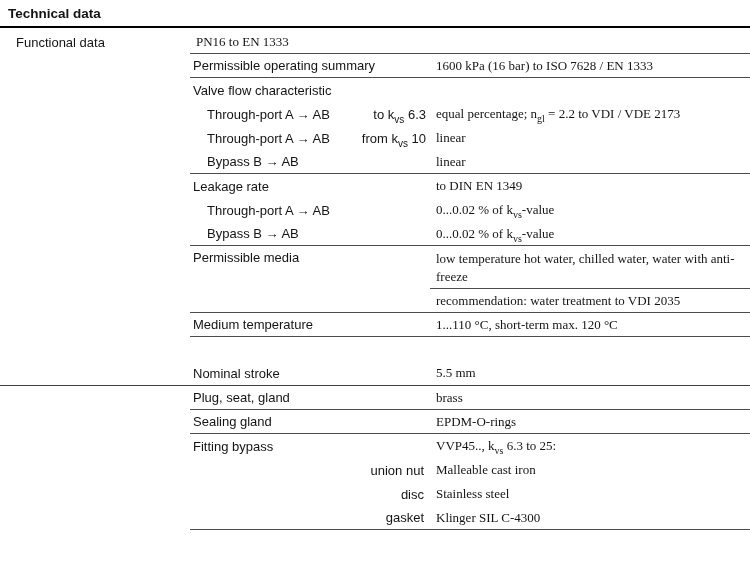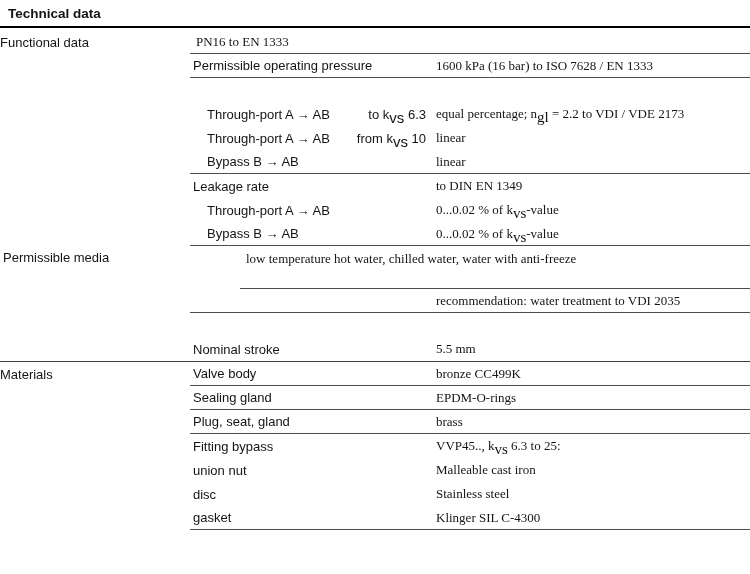--- a/index.html
+++ b/index.html
@@ -10,33 +10,33 @@
     font-size:13px; color:#141414;
   }
   .page { width:750px; height:514px; padding-top:2px; }
   .title {
     font-weight:bold; font-size:13.5px;
     padding:4px 0 5px 8px;
     border-bottom:2px solid #000;
     margin-bottom:2px;
   }
   .row { display:flex; height:24px; }
-  .row.tall { height:43px;flex-direction:column; }
-  .cl { width:190px; padding-left:0; display:flex; align-items:center; }
+  .row.tall { height:43px; }
+  .cl { width:190px; padding-left:16px; display:flex; align-items:center; }
   .cm { flex:1; display:flex; min-width:0; }
   .cm.b { border-bottom:1px solid #4d4d4d; }
   .mid { width:240px; padding-left:3px; display:flex; align-items:center; justify-content:space-between; }
-  .mid.right { justify-content:flex-start; padding-right:6px; }
+  .mid.right { justify-content:flex-end; padding-right:6px; }
   .val { flex:1; padding-left:6px; display:flex; align-items:center; min-width:0;font-family:Liberation Serif, serif; }
   .val.bv { border-bottom:1px solid #4d4d4d; }
   .row.tall .mid, .row.tall .val { align-items:flex-start; padding-top:4px; }
-  .row.tall .val .wrapval { line-height:18px; display:block;text-align:center; }
+  .row.tall .val .wrapval { line-height:18px; display:block; }
   .ind { padding-left:14px; }
   .mid2 { padding-right:4px; white-space:nowrap; }
-  sub { font-size:15px; line-height:0;text-align:right; }
+  sub { font-size:10px; line-height:0;text-align:right; }
   .divider { border-top:1px solid #3f3f3f; height:0; }
   .t { white-space:nowrap; }
 </style>
 </head>
 <body>
 
 <div class="page">
 
   <div class="title">Technical data</div>
 
@@ -50,31 +50,34 @@
         <div class="val">
             <span>PN16 to EN 1333</span>
           </div>
       </div>
     </div>
 
     <div class="row">
       <div class="cl"></div>
       <div class="cm b">
         <div class="mid">
-            <span>Permissible operating pressure</span>
+            <span>Permissible operating summary</span>
           </div>
         <div class="val">
             <span>1600 kPa (16 bar) to ISO 7628 / EN 1333</span>
           </div>
       </div>
     </div>
 
     <div class="row">
       <div class="cl"></div>
       <div class="cm">
+        <div class="mid">
+            <span>Valve flow characteristic</span>
+          </div>
         <div class="val"></div>
       </div>
     </div>
 
     <div class="row">
       <div class="cl"></div>
       <div class="cm">
         <div class="mid">
           <span class="ind">Through-port A → AB</span>
           <span class="mid2"><span>to k</span><sub>vs</sub><span> 6.3</span></span>
@@ -161,74 +164,72 @@
     <div class="row">
       <div class="cl"></div>
       <div class="cm b">
         <div class="mid"></div>
         <div class="val">
             <span>recommendation: water treatment to VDI 2035</span>
           </div>
       </div>
     </div>
 
+    <div class="row">
+      <div class="cl"></div>
+      <div class="cm b">
+        <div class="mid">
+            <span>Medium temperature</span>
+          </div>
+        <div class="val">
+            <span>1...110 °C, short-term max. 120 °C</span>
+          </div>
+      </div>
+    </div>
 
     <div class="row">
       <div class="cl"></div>
     </div>
 
     <div class="row">
       <div class="cl"></div>
       <div class="cm">
         <div class="mid">
             <span>Nominal stroke</span>
           </div>
         <div class="val">
             <span>5.5 mm</span>
           </div>
       </div>
     </div>
 
     <div class="divider"></div>
 
-    <div class="row">
-      <div class="cl">
-          <span>Materials</span>
-        </div>
-      <div class="cm b">
-        <div class="mid">
-            <span>Valve body</span>
-          </div>
-        <div class="val">
-            <span>bronze CC499K</span>
-          </div>
-      </div>
-    </div>
-
+
+
+    <div class="row">
+      <div class="cl"></div>
+      <div class="cm b">
+        <div class="mid">
+            <span>Plug, seat, gland</span>
+          </div>
+        <div class="val">
+            <span>brass</span>
+          </div>
+      </div>
+    </div>
 
     <div class="row">
       <div class="cl"></div>
       <div class="cm b">
         <div class="mid">
             <span>Sealing gland</span>
           </div>
         <div class="val">
             <span>EPDM-O-rings</span>
-          </div>
-      </div>
-    </div>
-
-    <div class="row">
-      <div class="cl"></div>
-      <div class="cm b">
-        <div class="mid">
-            <span>Plug, seat, gland</span>
-          </div>
-        <div class="val">
-            <span>brass</span>
           </div>
       </div>
     </div>
 
     <div class="row">
       <div class="cl"></div>
       <div class="cm">
         <div class="mid">
             <span>Fitting bypass</span>
           </div>

